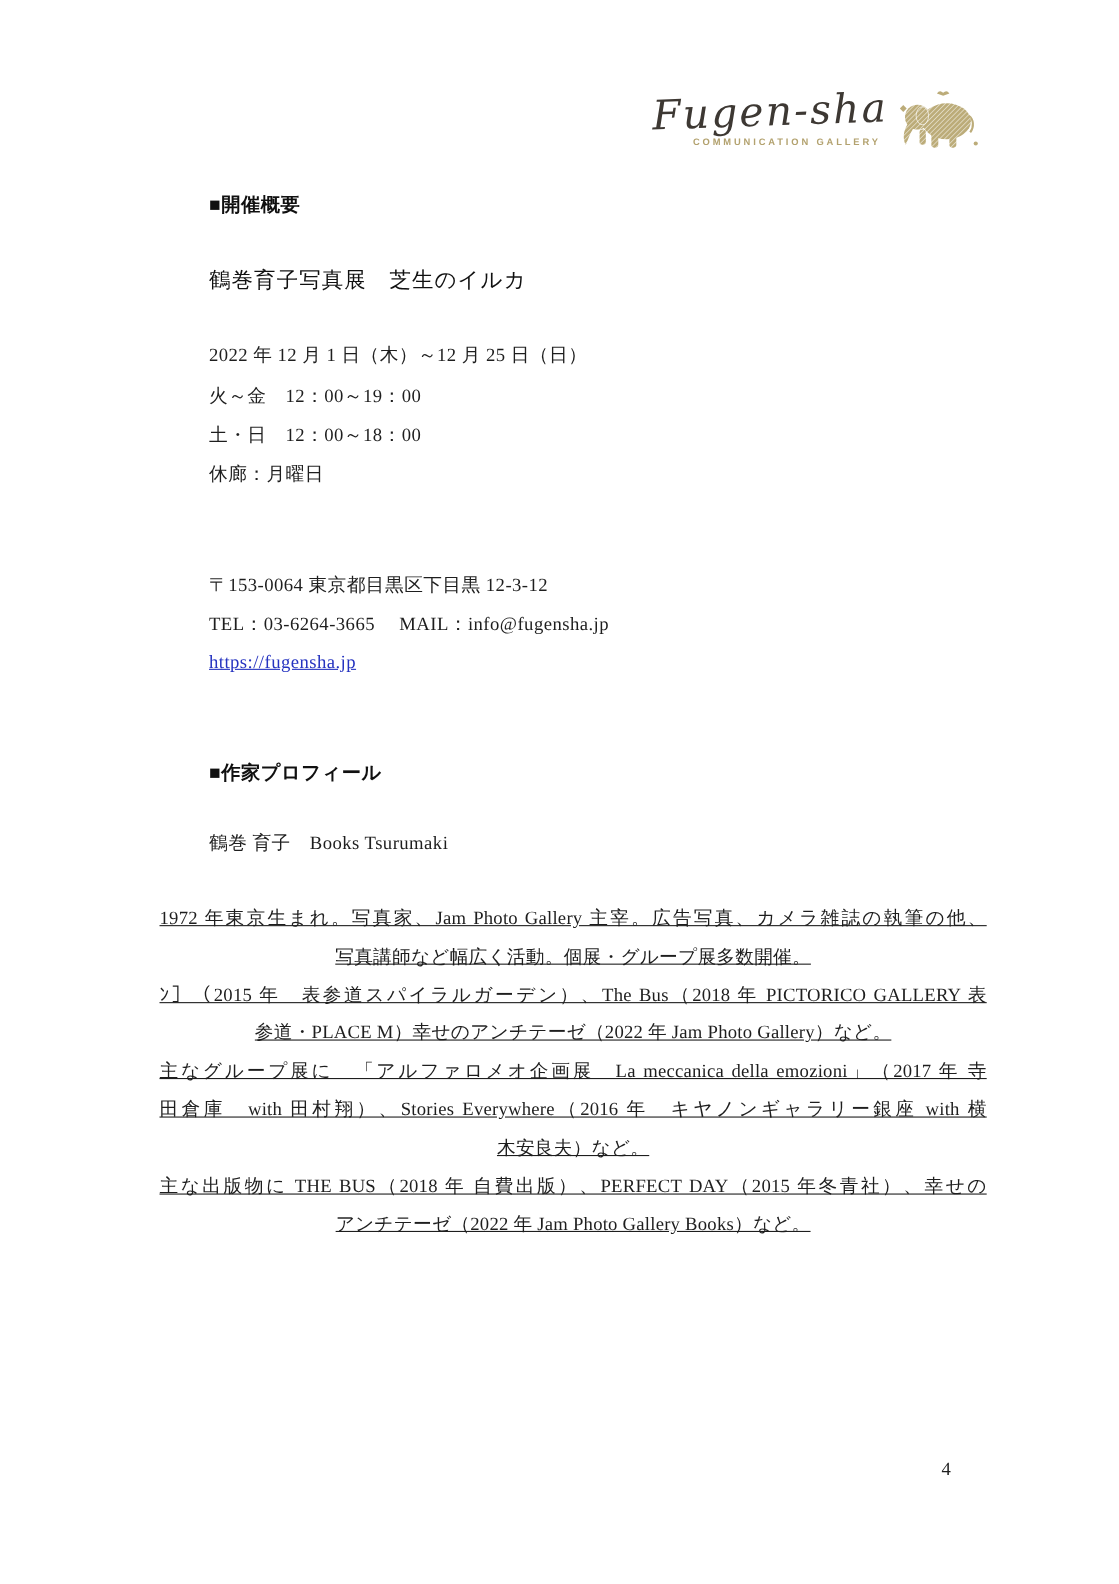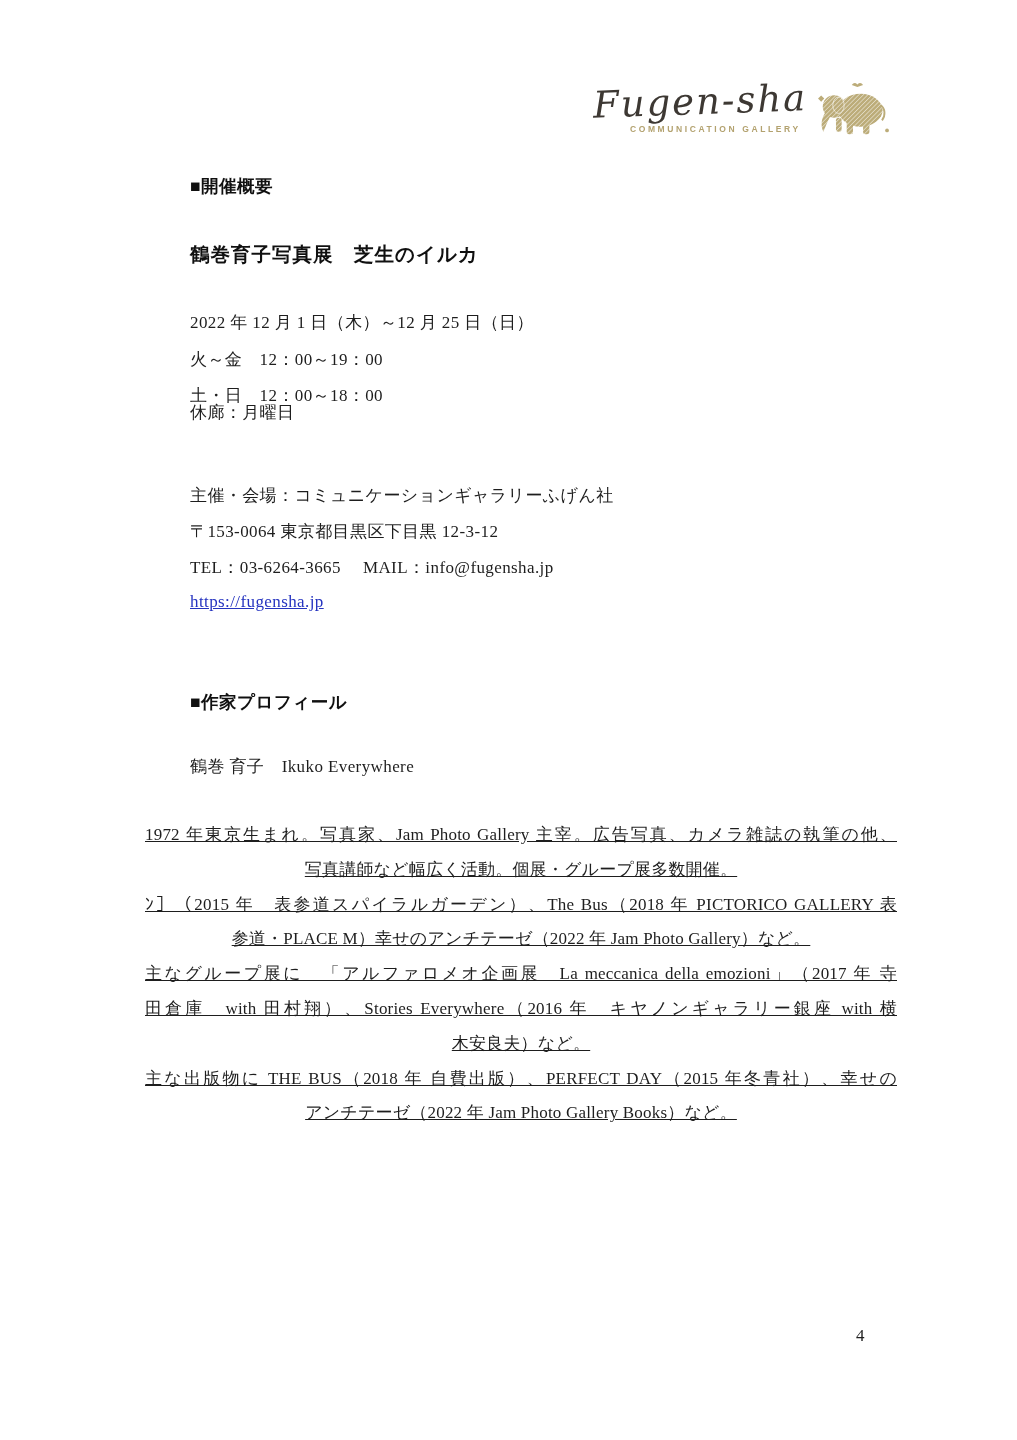--- a/index.html
+++ b/index.html
@@ -15,21 +15,21 @@
   .abs { position:absolute; left:145px; white-space:nowrap;margin-left:45px; }
   .heading {
     font-family:"Liberation Sans","DejaVu Sans",sans-serif;
     font-weight:bold;
     font-size:17.5px;
     color:#101010;
     letter-spacing:0.5px;
   }
   .doc-title {
     font-family:"Liberation Sans","DejaVu Sans",sans-serif;
-    font-weight:bold;
+    font-weight:normal;
     font-size:19.5px;
     color:#101010;
     letter-spacing:1px;
   }
   .body-line { font-size:17px; letter-spacing:0.4px; }
   .link { color:#2533c0; text-decoration:underline; cursor:pointer; }
   .bio {
     position:absolute; left:145px; top:818px;
     width:752px;
     font-size:17px;
@@ -113,35 +113,34 @@
   <div class="abs heading" style="top:174px">■開催概要</div>
 
   <div class="abs doc-title" style="top:241px">鶴巻育子写真展　芝生のイルカ</div>
 
   <div class="abs body-line" style="top:311px">2022 年 12 月 1 日（木）～12 月 25 日（日）</div>
 
   <div class="abs body-line" style="top:348px">火～金　12：00～19：00</div>
 
   <div class="abs body-line" style="top:384px">土・日　12：00～18：00</div>
 
-  <div class="abs body-line" style="top:401px">休廊：月曜日</div>
+  <div class="abs body-line" style="top:419px">休廊：月曜日</div>
 
-  <div class="abs body-line" style="top:484px">主催・会場：コミュニケーションギャラリーふげん社</div>
 
   <div class="abs body-line" style="top:520px">〒153-0064  東京都目黒区下目黒 12-3-12</div>
 
   <div class="abs body-line" style="top:556px">TEL：03-6264-3665　 MAIL：info@fugensha.jp</div>
 
   <div class="abs body-line" style="top:592px">
     <a class="link">https://fugensha.jp</a>
   </div>
 
   <div class="abs heading" style="top:690px">■作家プロフィール</div>
 
-  <div class="abs body-line" style="top:755px">鶴巻 育子　Ikuko Everywhere</div>
+  <div class="abs body-line" style="top:755px">鶴巻 育子　Books Tsurumaki</div>
 
   <div class="bio">
     <div class="bline j">1972 年東京生まれ。写真家、Jam Photo Gallery 主宰。広告写真、カメラ雑誌の執筆の他、</div>
     <div class="bline">写真講師など幅広く活動。個展・グループ展多数開催。</div>
     <div class="bline j">ﾝ］（2015 年　表参道スパイラルガーデン）、The Bus（2018 年  PICTORICO GALLERY 表</div>
     <div class="bline">参道・PLACE M）幸せのアンチテーゼ（2022 年  Jam Photo Gallery）など。</div>
     <div class="bline j">主なグループ展に　「アルファロメオ企画展　La meccanica della emozioni」（2017 年  寺</div>
     <div class="bline j">田倉庫　with 田村翔）、Stories Everywhere（2016 年　キヤノンギャラリー銀座  with  横</div>
     <div class="bline">木安良夫）など。</div>
     <div class="bline j">主な出版物に THE BUS（2018 年  自費出版）、PERFECT DAY（2015 年冬青社）、幸せの</div>

